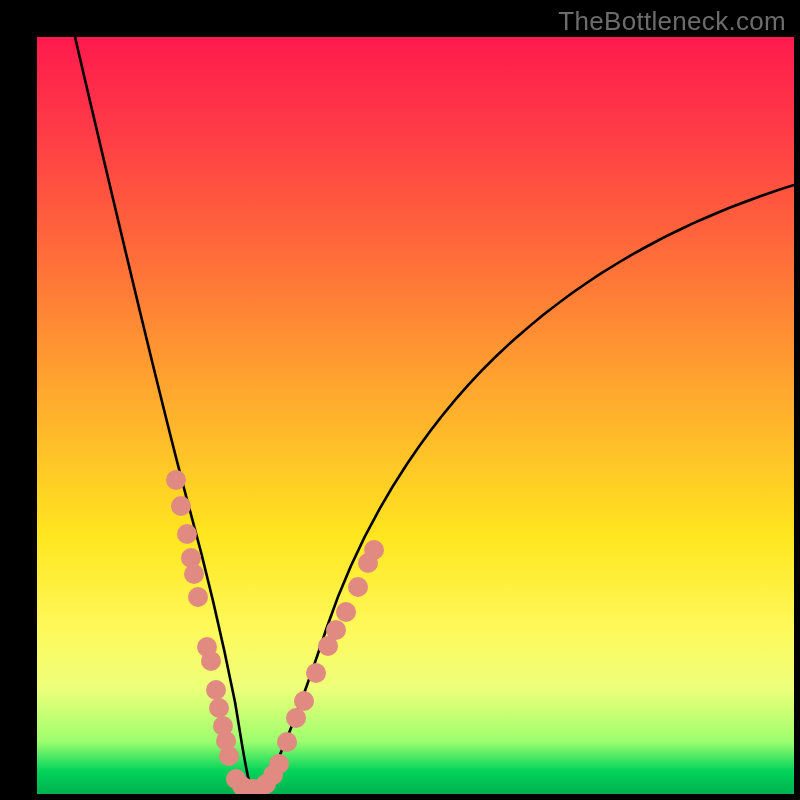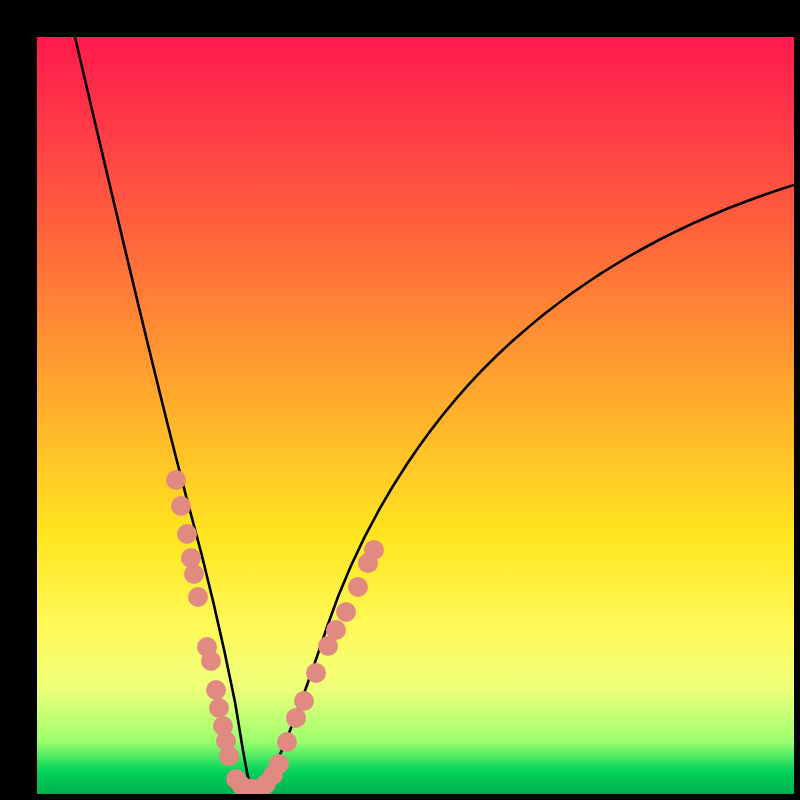--- a/index.html
+++ b/index.html
@@ -107,13 +107,14 @@
         <circle cx="299" cy="593" r="10"></circle>
         <circle cx="309" cy="575" r="10"></circle>
         <circle cx="321" cy="550" r="10"></circle>
         <circle cx="331" cy="526" r="10"></circle>
         <circle cx="337" cy="513" r="10"></circle>
       </g>
     </svg>
 
   </div>
 
+  <div class="watermark">TheBottleneck.com</div>
 </div>
 
 </body></html>

